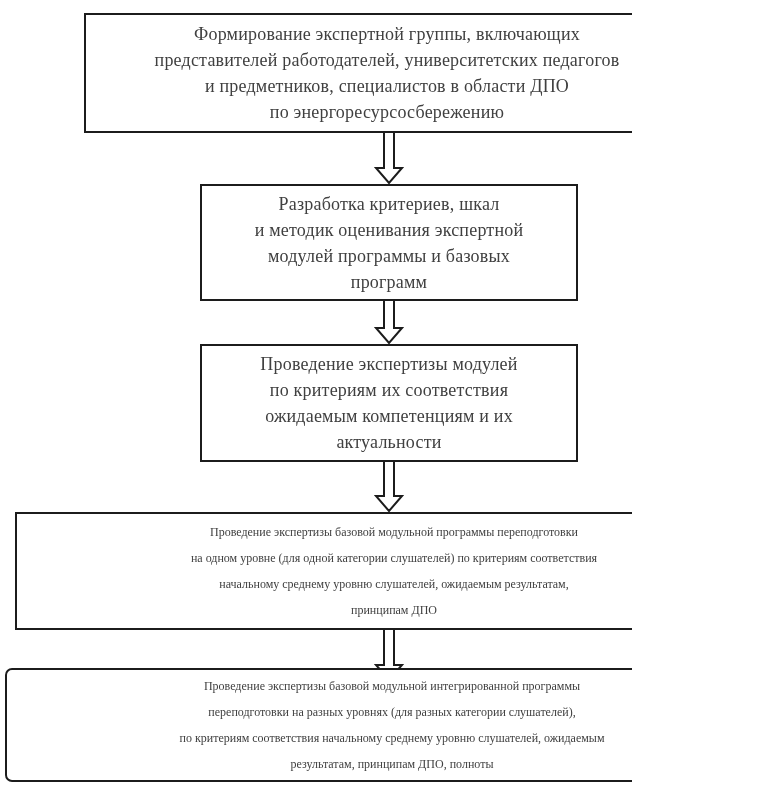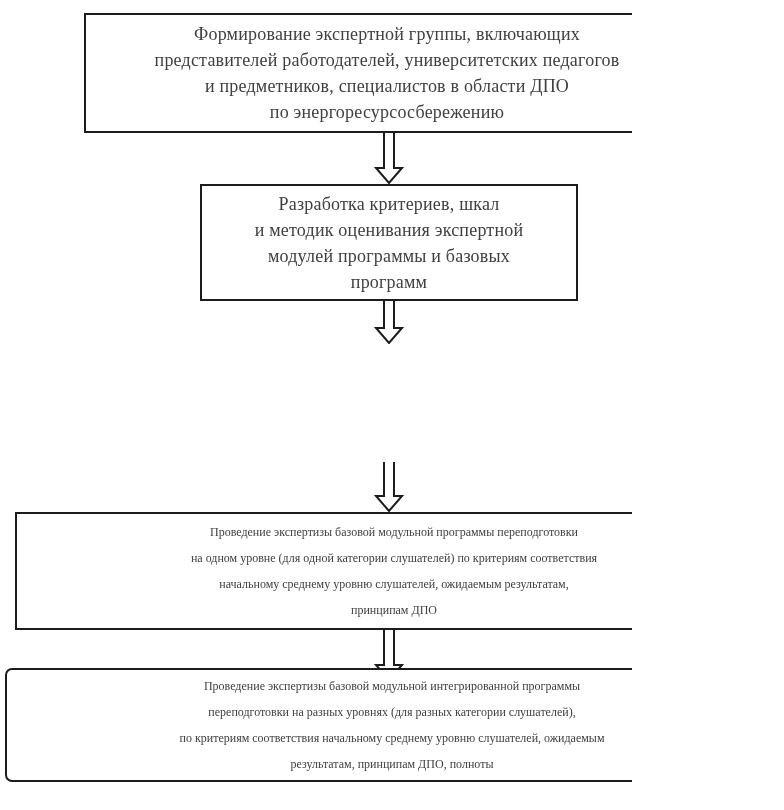--- a/index.html
+++ b/index.html
@@ -69,20 +69,26 @@
     <div class="box-text">Разработка критериев, шкал
 и методик оценивания экспертной
 модулей программы и базовых
 программ</div>
   </div>
 
   <svg class="arrow a2" width="40" height="43" viewBox="0 0 40 43">
     <path d="M15 0 V27 H7 L20 42 L33 27 H25 V0" fill="#ffffff" stroke="#1c1c1c" stroke-width="2" stroke-linejoin="miter"></path>
   </svg>
 
+  <div class="box b3">
+    <div class="box-text">Проведение экспертизы модулей
+по критериям их соответствия
+ожидаемым компетенциям и их
+актуальности</div>
+  </div>
 
   <svg class="arrow a3" width="40" height="50" viewBox="0 0 40 50">
     <path d="M15 0 V34 H7 L20 49 L33 34 H25 V0" fill="#ffffff" stroke="#1c1c1c" stroke-width="2" stroke-linejoin="miter"></path>
   </svg>
 
   <div class="box b4">
     <div class="box-text">Проведение экспертизы базовой модульной программы переподготовки
 на одном уровне (для одной категории слушателей) по критериям соответствия
 начальному среднему уровню слушателей, ожидаемым результатам,
 принципам ДПО</div>

